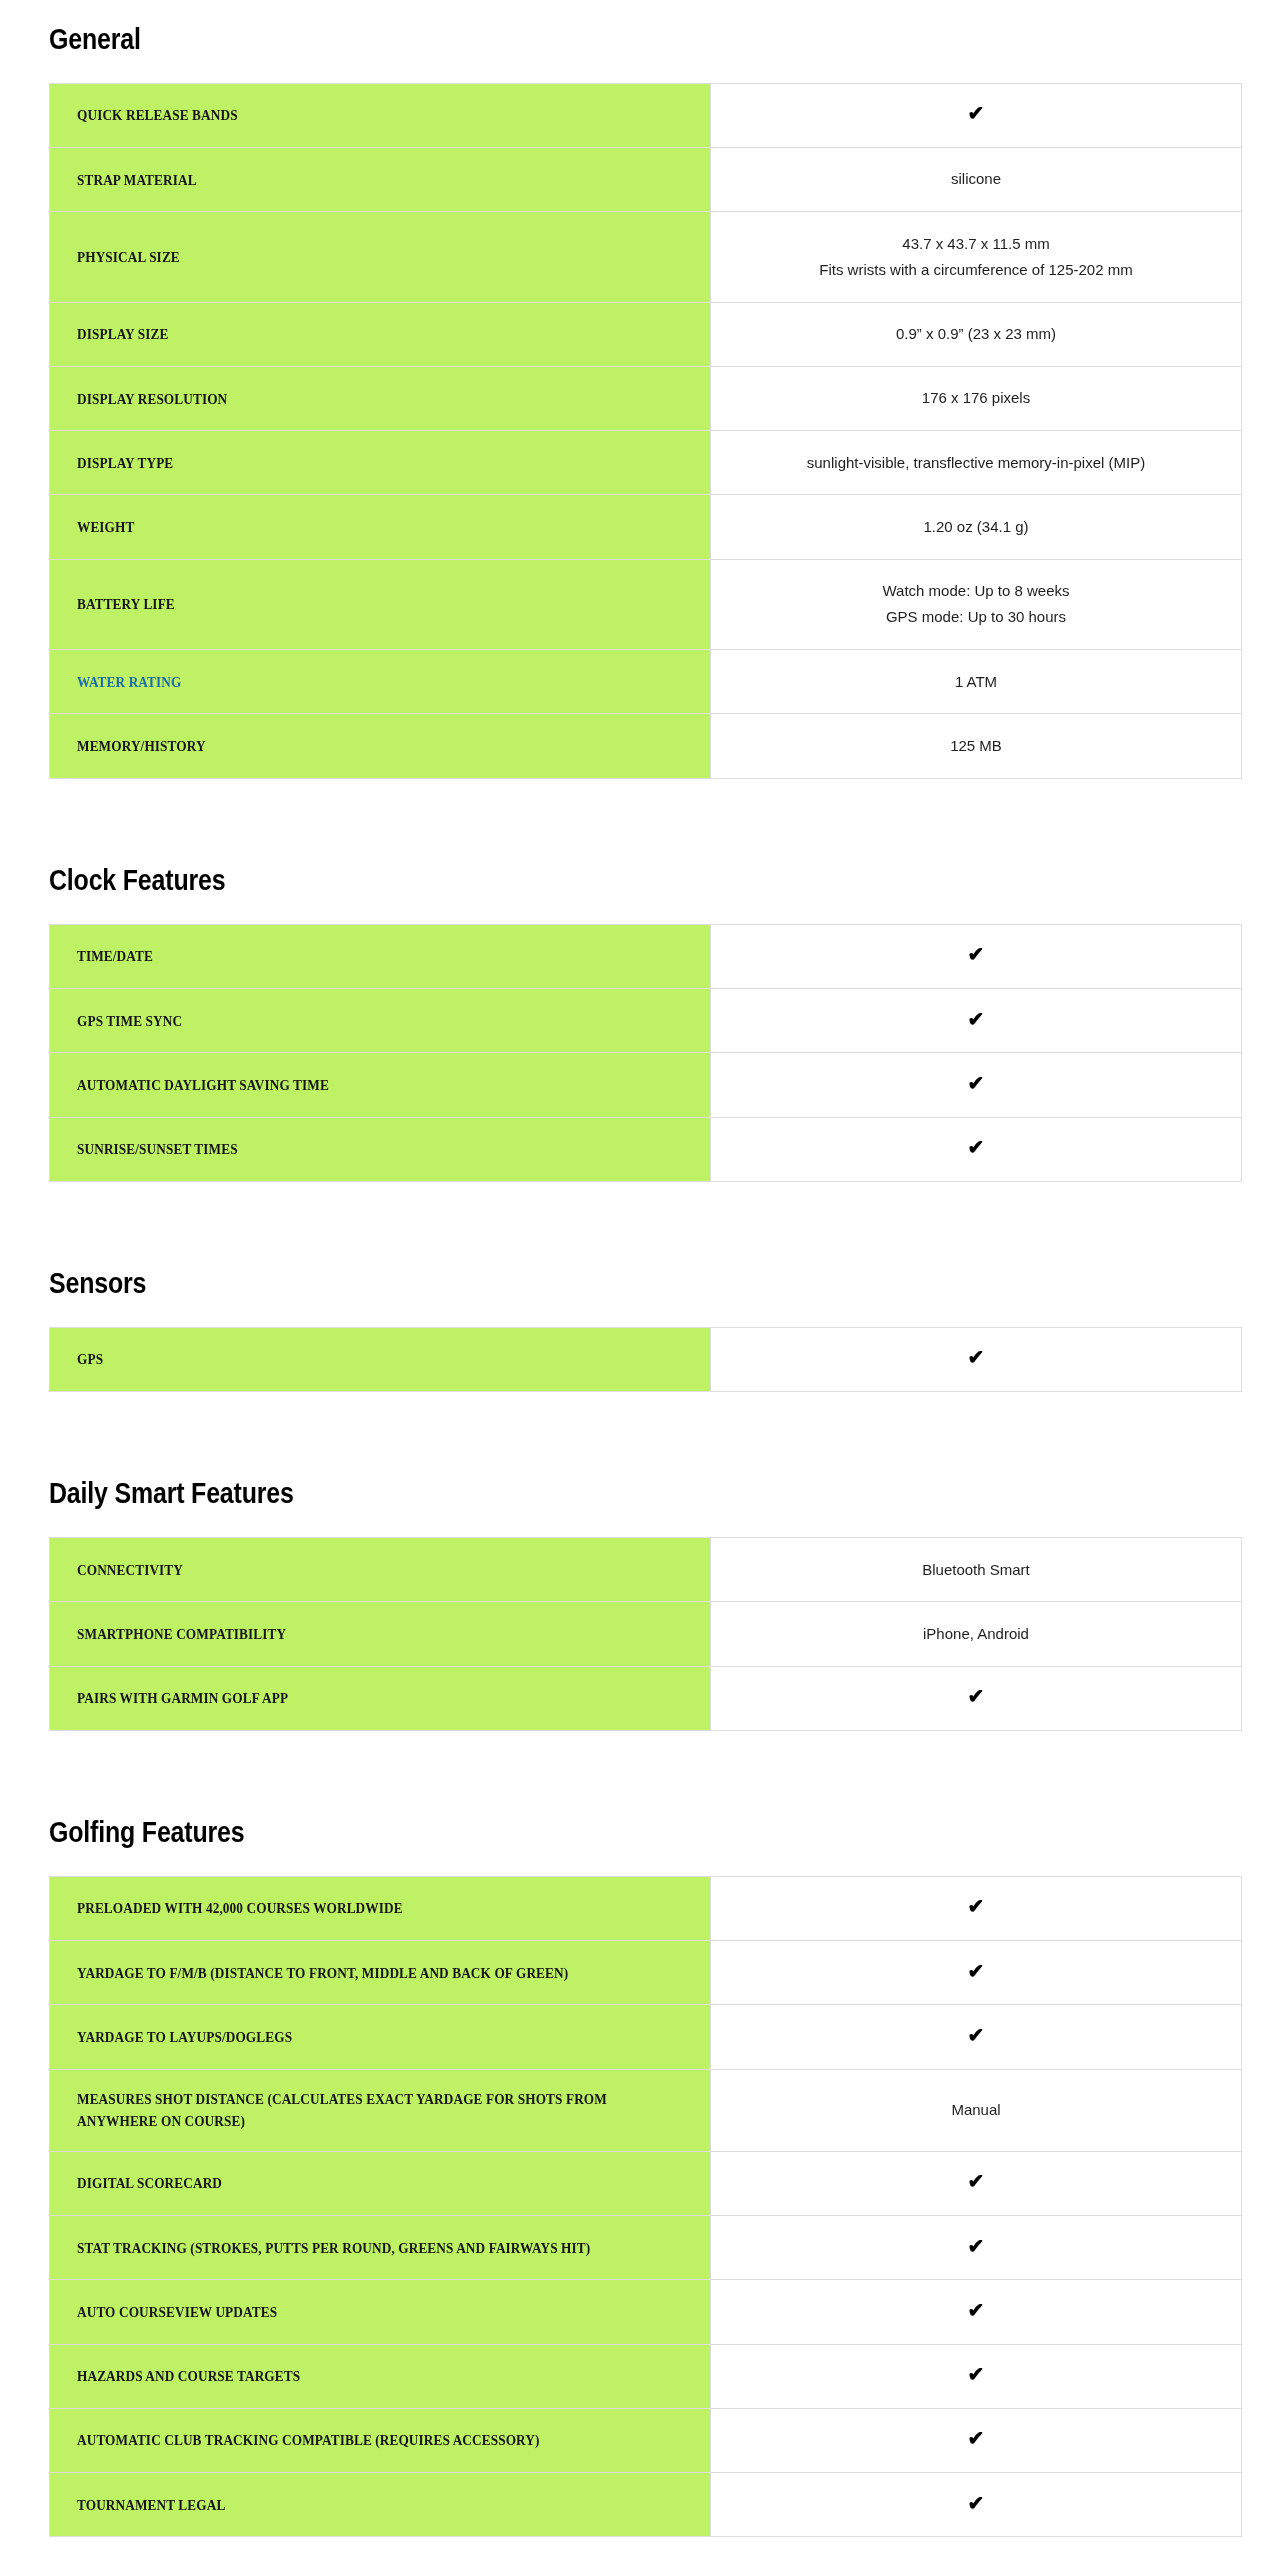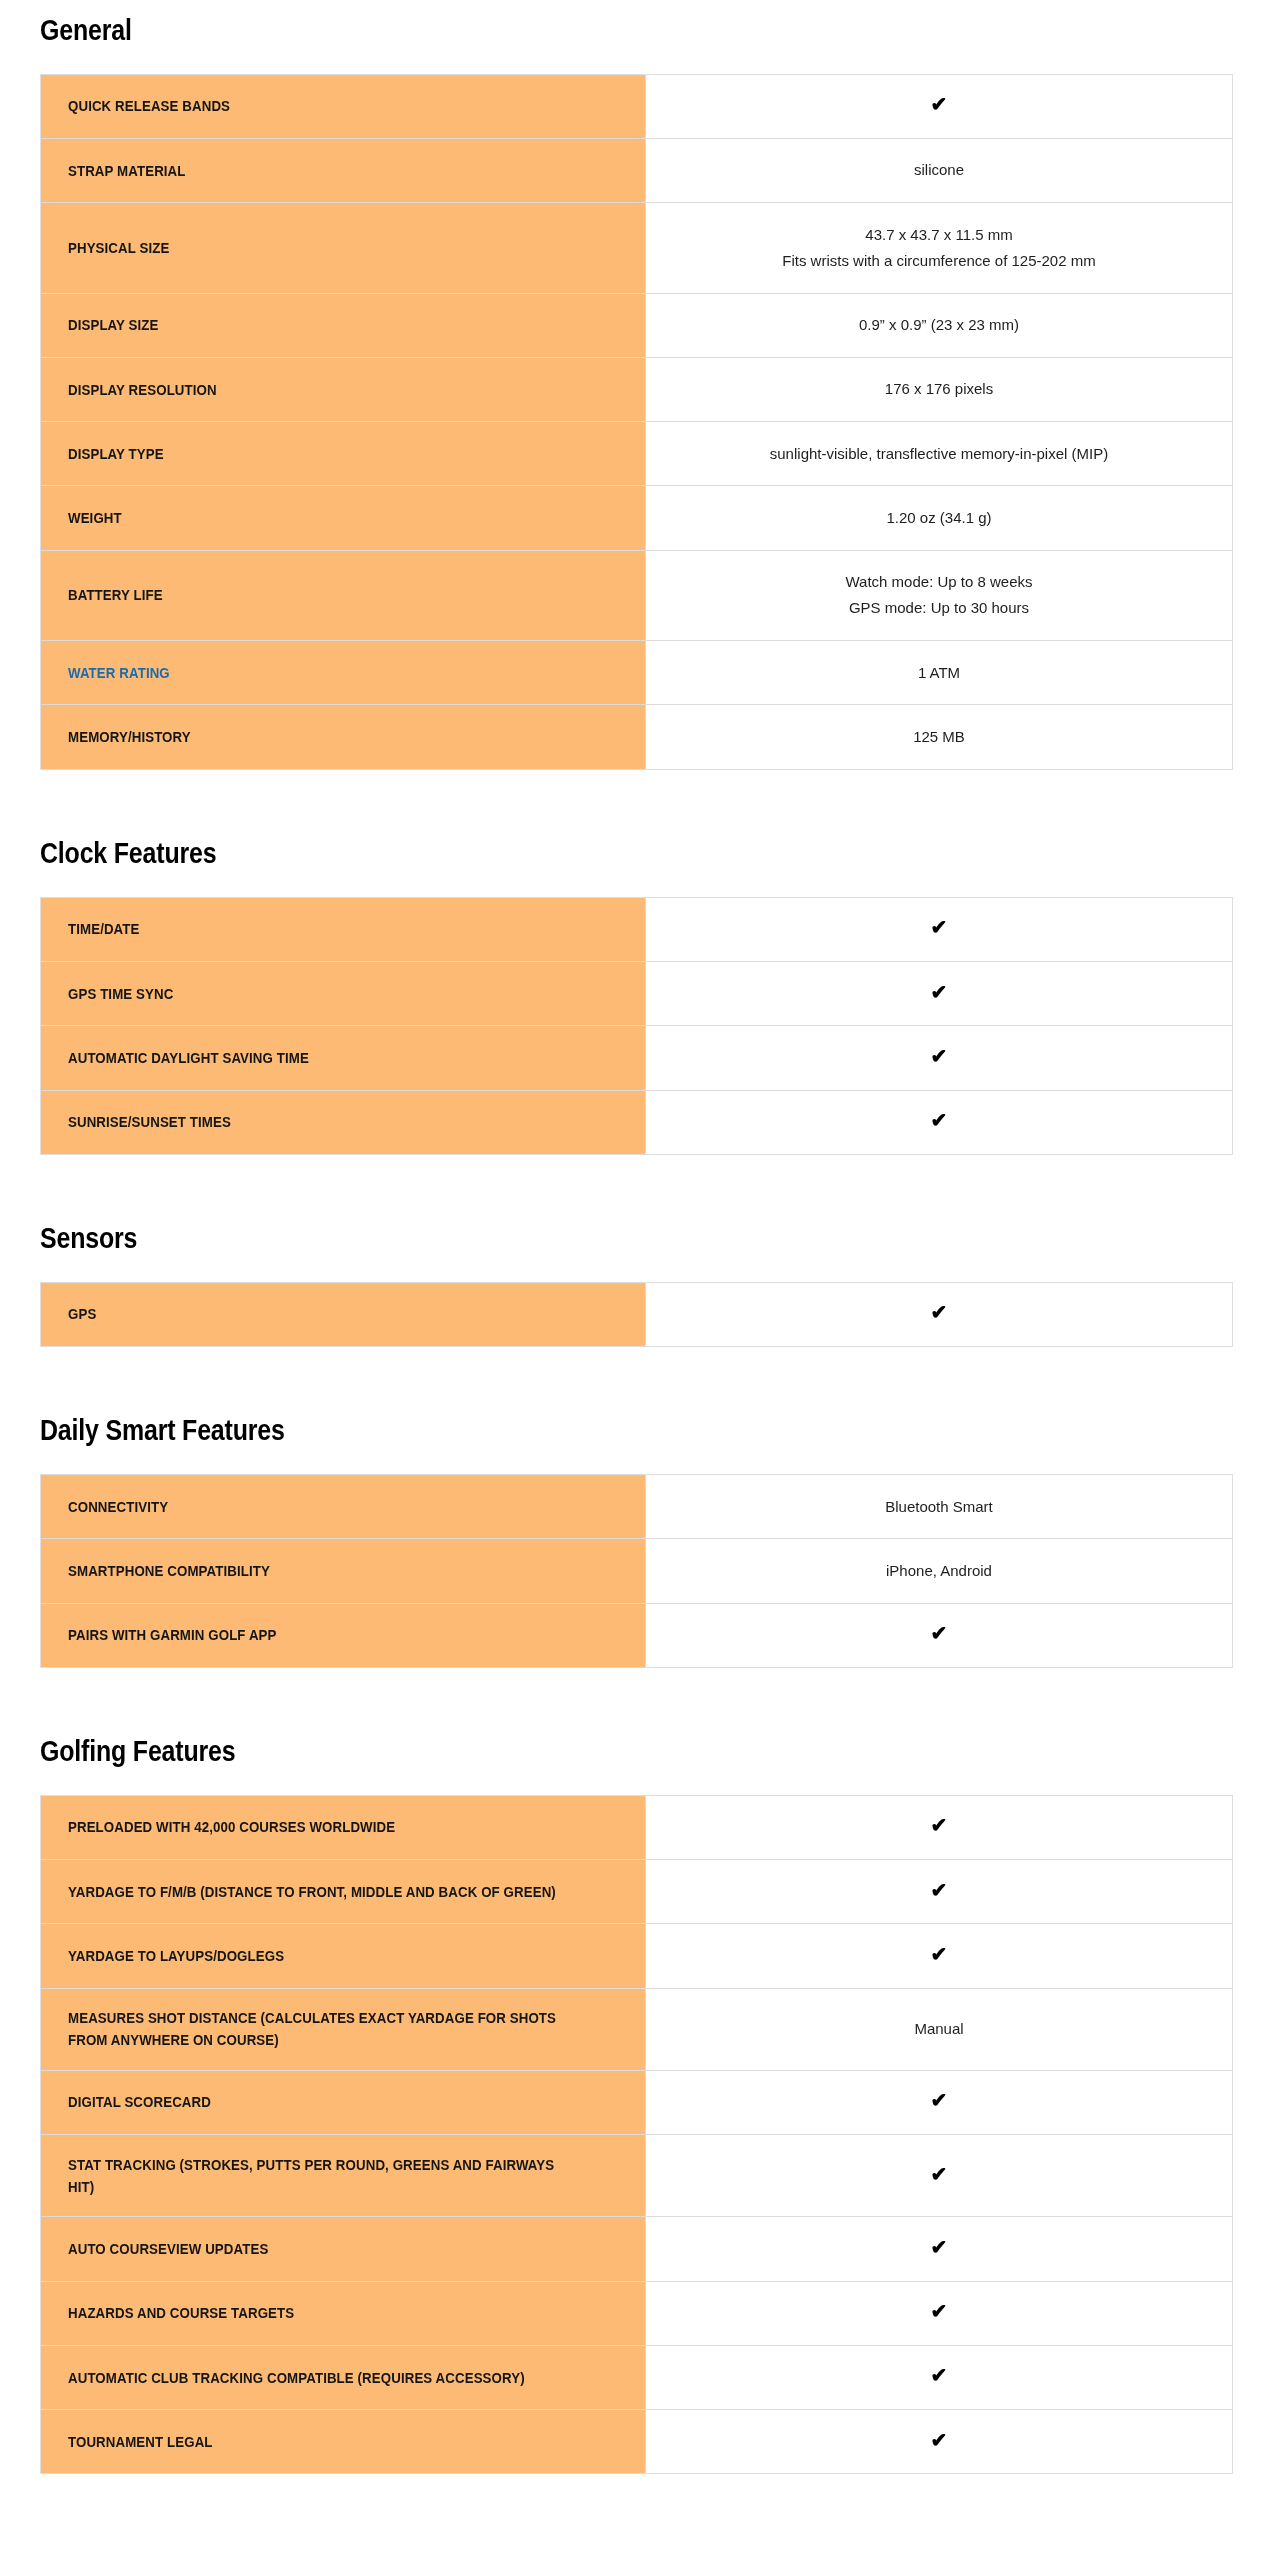--- a/index.html
+++ b/index.html
@@ -15,21 +15,21 @@
     -webkit-font-smoothing: antialiased;
   }
   .page {
     width: 1267px;
     box-sizing: border-box;
     padding: 0 0 34px 0;
     background: #ffffff;
   }
   .spec-section {
     margin: 0;
-    padding: 8px;
+    padding: 17px;
   }
   .section-heading {
     font-family: "Liberation Sans Narrow", "Liberation Sans", sans-serif;
     font-size: 29px;
     font-weight: bold;
     letter-spacing: -0.2px;
     color: #000000;
     margin: 0 0 28.6px 32px;
     line-height: 1.05;
     transform: scaleX(0.86);
@@ -48,32 +48,33 @@
     border-bottom: 1.7px solid #dedede;
     table-layout: fixed;
   }
   .spec-table tr {
     border-bottom: 0.8px solid #dcdcdc;
   }
   .spec-table tr:last-child {
     border-bottom: none;
   }
   .spec-label {
-    width: 605px;
-    background: #fdba74;
+    width: 661px;
+    background: #bef264;
     border-right: 0.8px solid #dcdcdc;
     padding: 18.5px 23.5px 18.5px 27px;
     vertical-align: middle;
     font-size: 14.3px;
     font-weight: bold;
     letter-spacing: 0.1px;
     line-height: 1.55;
     text-transform: uppercase;
     color: #151515;
     box-sizing: border-box;
+    font-family: Liberation Serif, serif;
   }
   .spec-label.link {
     color: #1a6bad;
   }
   .spec-label .lbl {
     display: inline-block;
     transform: scaleX(0.93);
     transform-origin: left center;
   }
   .spec-value {

